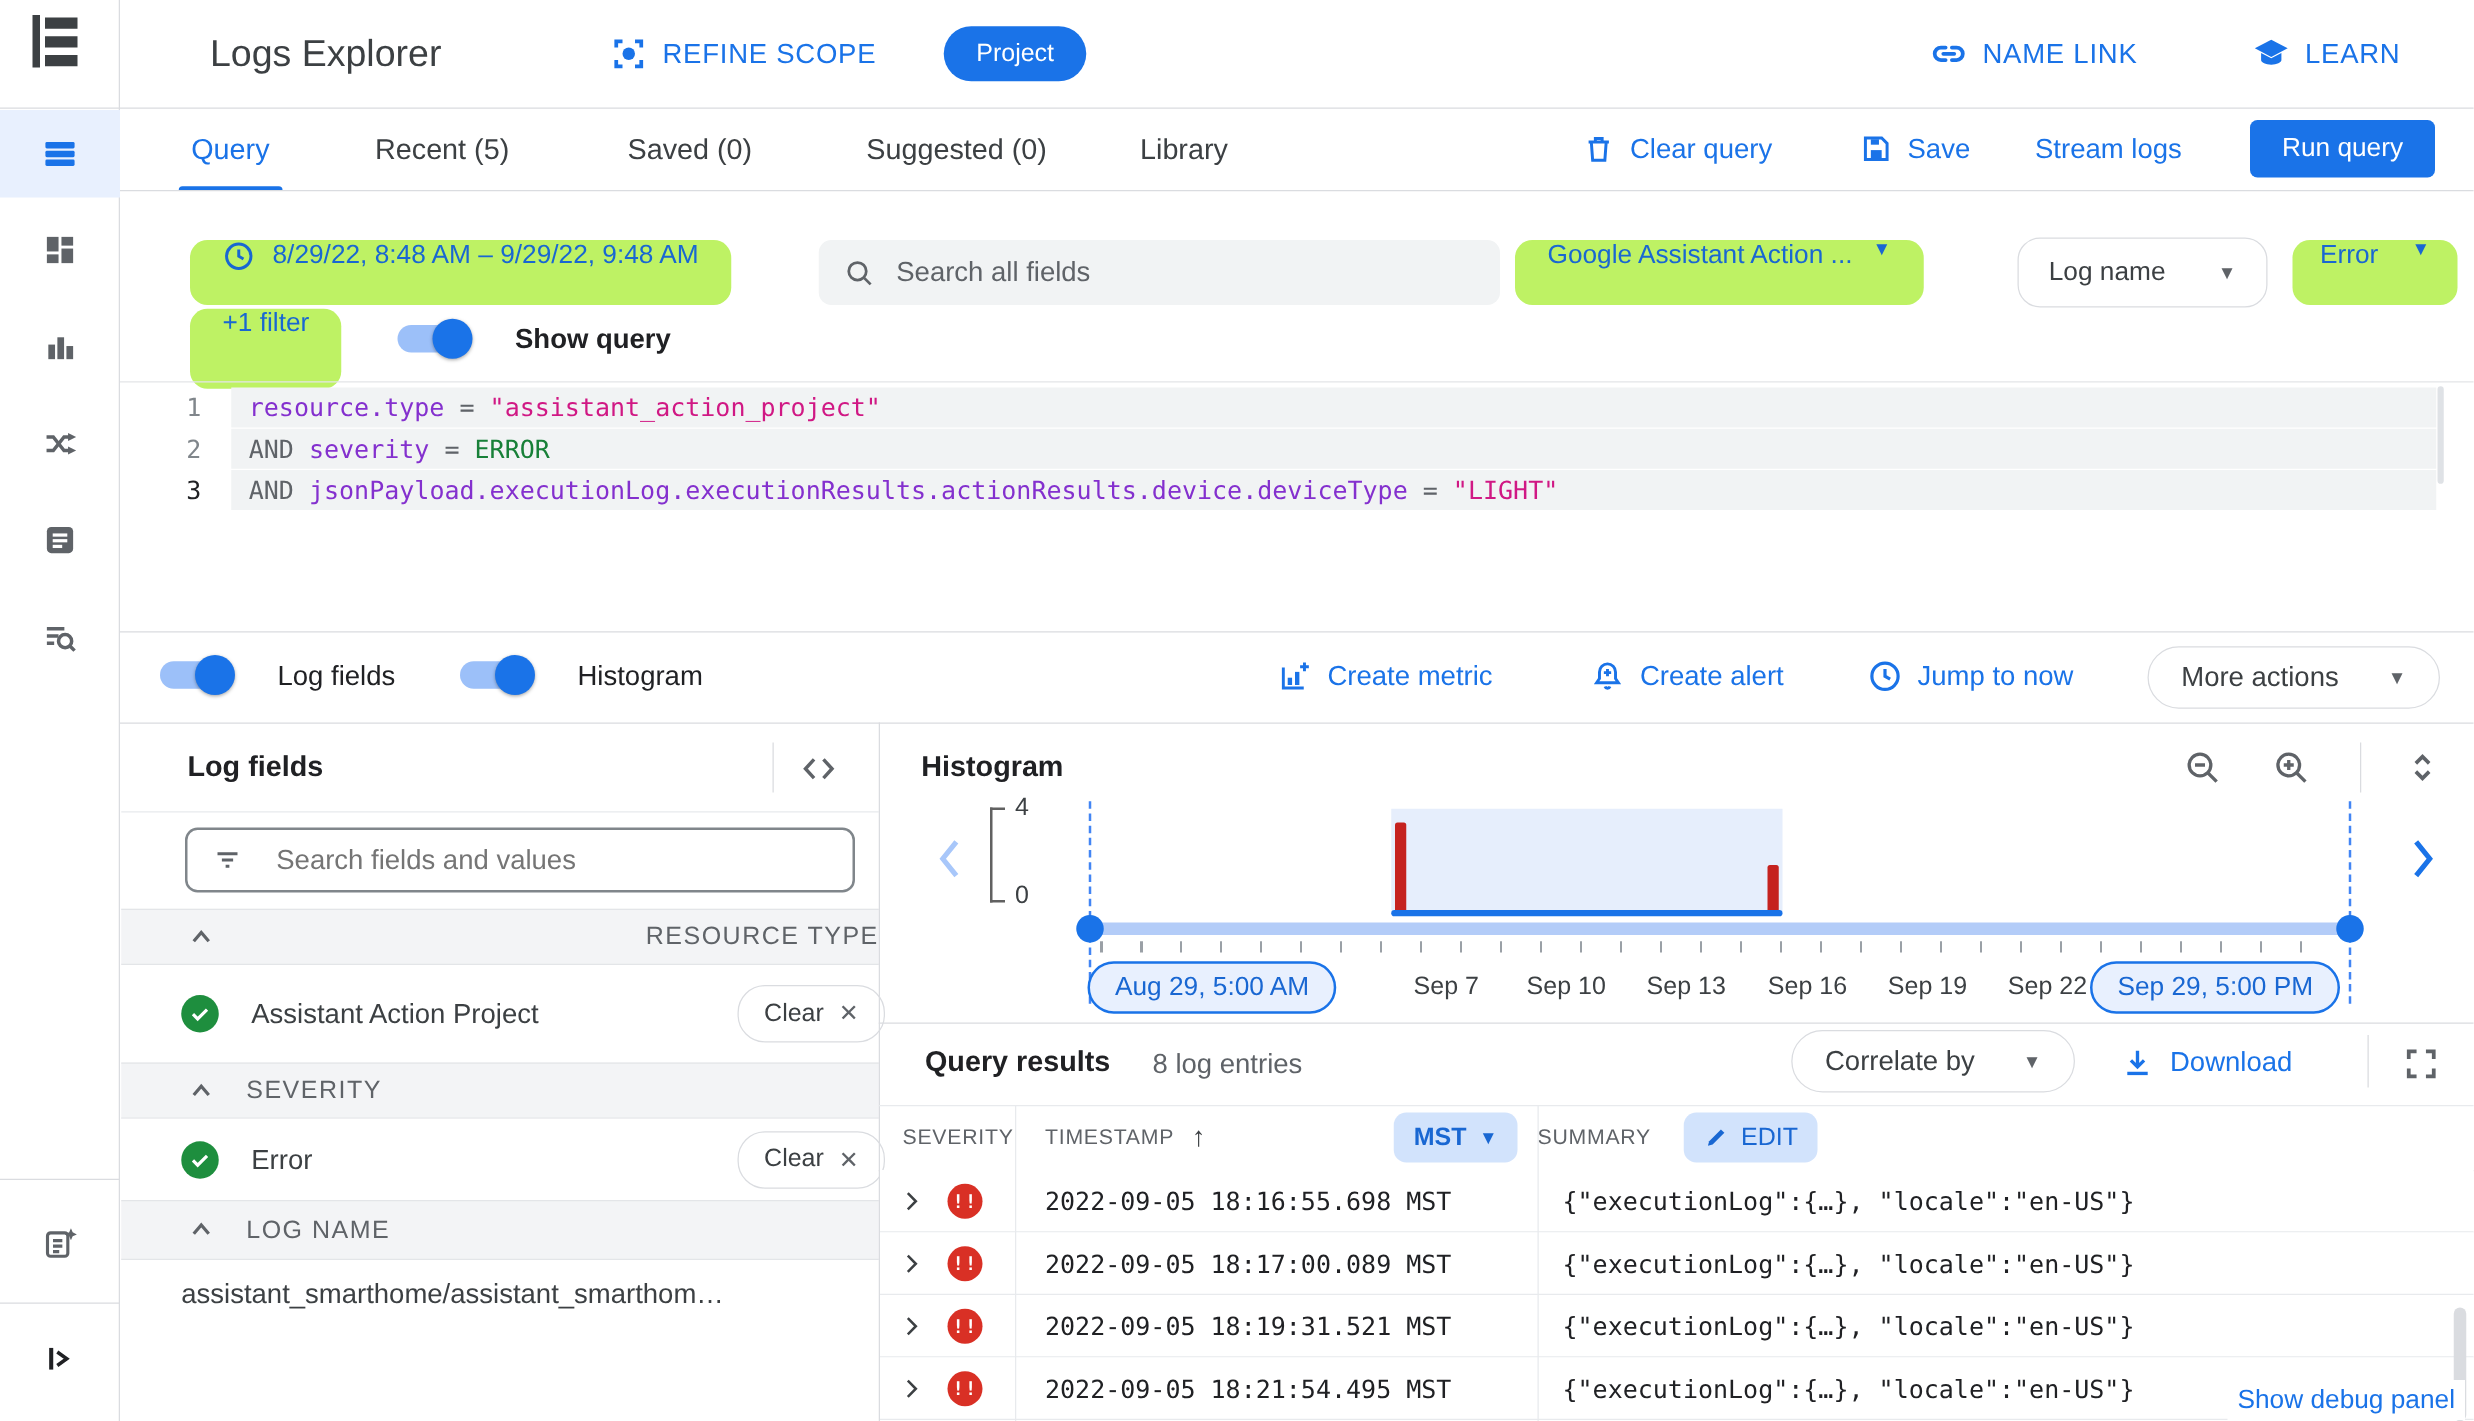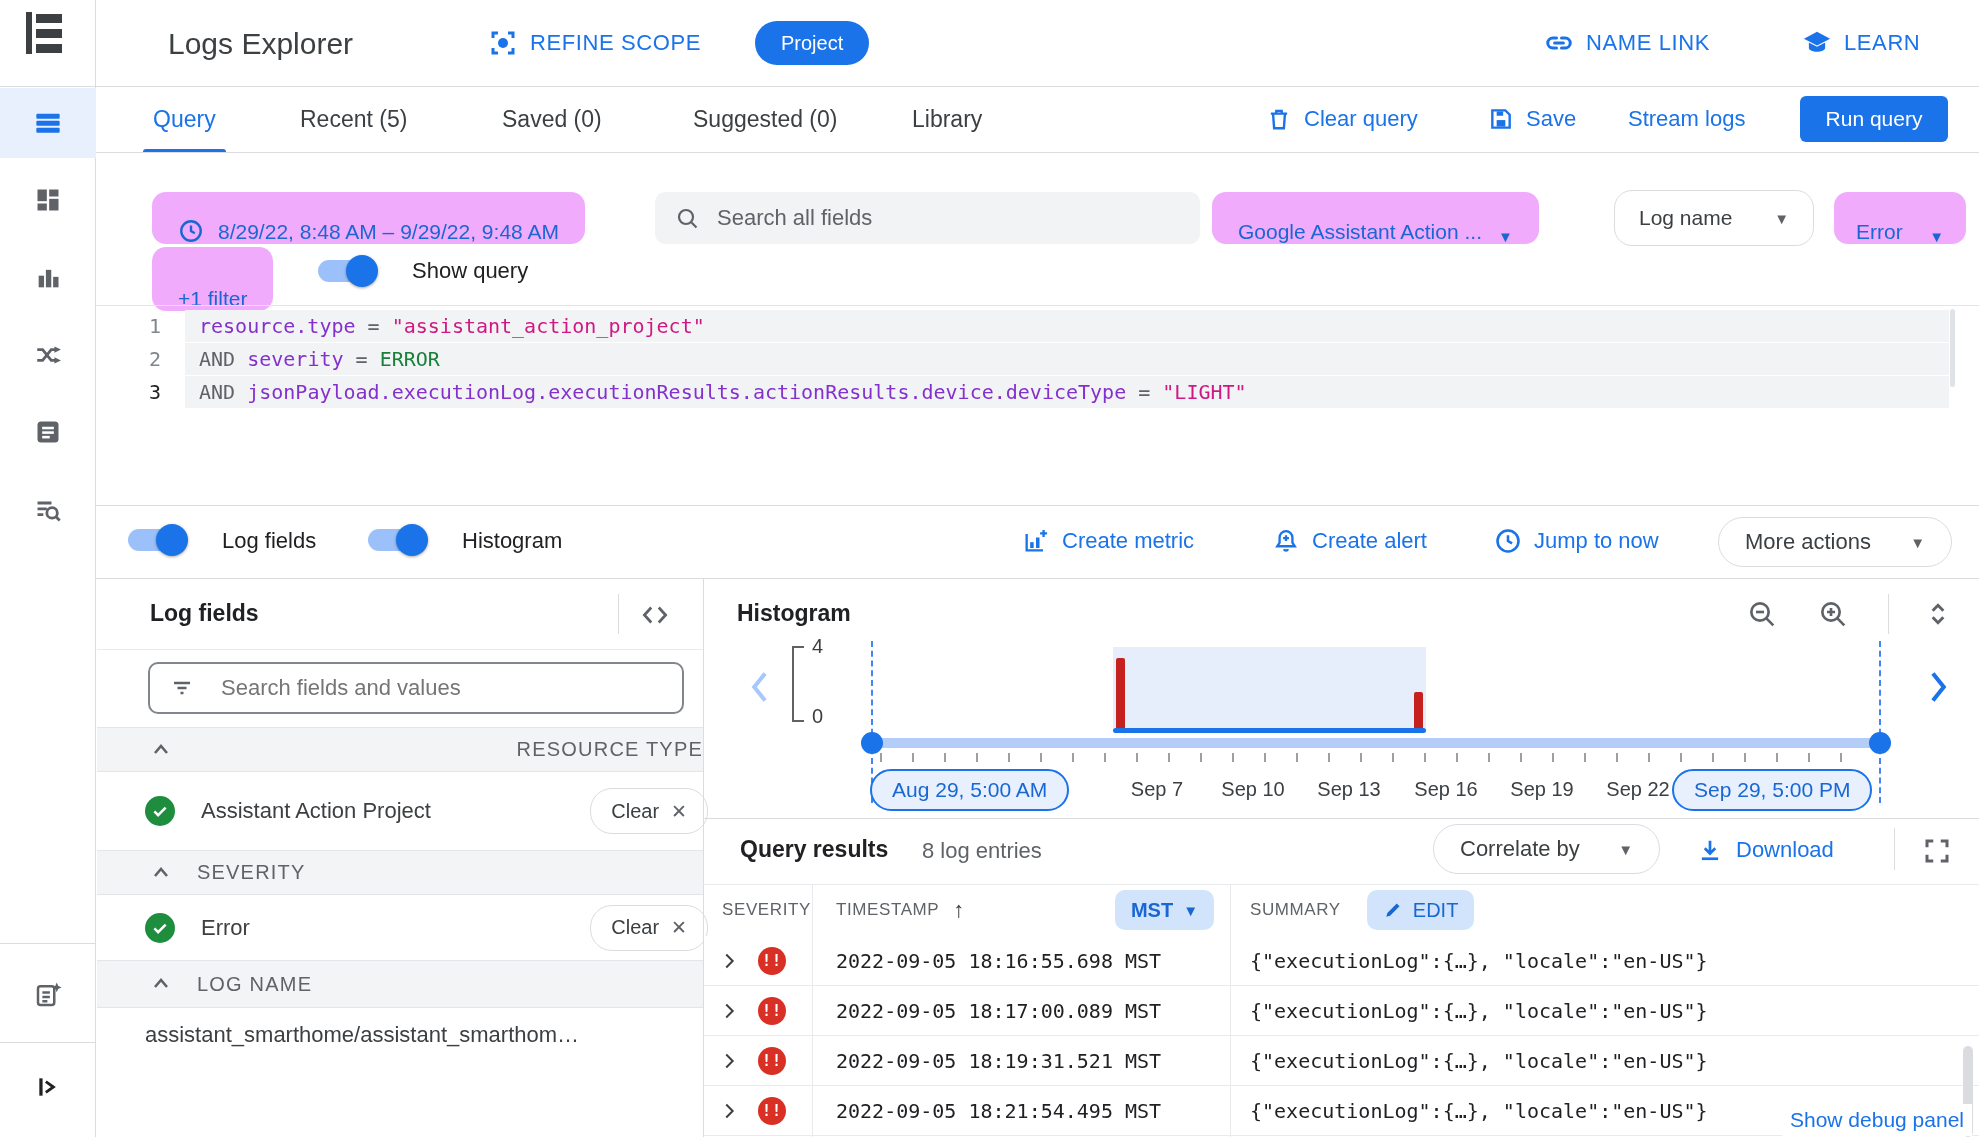--- a/index.html
+++ b/index.html
@@ -19,21 +19,21 @@
   
   .title{font-size:30px;color:#3c4043;}
   .blue-act{color:#1a73e8;font-size:22px;font-weight:500;letter-spacing:.6px;display:flex;align-items:center;gap:12px;white-space:nowrap;cursor:pointer;}
   .proj-pill{background:#1a73e8;color:#fff;font-size:20px;font-weight:500;height:44px;border-radius:22px;display:flex;align-items:center;padding:0 26px;cursor:pointer;}
   
   .tab{position:absolute;top:0;height:66px;display:flex;align-items:center;font-size:23px;font-weight:500;color:#3c4043;cursor:pointer;white-space:nowrap;}
   .tab.active{color:#1a73e8;}
   .tab.active::after{content:'';position:absolute;left:-10px;right:-10px;bottom:0;height:3px;background:#1a73e8;border-radius:3px 3px 0 0;}
   .btn-primary{background:#1a73e8;color:#fff;font-size:21px;font-weight:500;border-radius:6px;display:flex;align-items:center;justify-content:center;cursor:pointer;}
   
-  .chip{background:#f0abfc;color:#1967d2;border-radius:14px;display:flex;align-items:flex-end;font-size:21px;white-space:nowrap;cursor:pointer;box-sizing:border-box;}
+  .chip{background:#bef264;color:#1967d2;border-radius:14px;display:flex;align-items:flex-start;font-size:21px;white-space:nowrap;cursor:pointer;box-sizing:border-box;}
   .chip .caret{margin-left:16px;}
   .caret{font-size:15px;line-height:1;}
   .inputbox{background:#f1f3f4;border-radius:10px;display:flex;align-items:center;gap:16px;padding:0 20px;box-sizing:border-box;}
   .inputbox input{border:none;background:transparent;outline:none;font-family:inherit;font-size:22px;color:#202124;width:100%;}
   .inputbox input::placeholder{color:#5f6368;}
   .outline-chip{background:#fff;border:1px solid #dadce0;border-radius:18px;color:#3c4043;font-size:21px;display:flex;align-items:center;justify-content:space-between;padding:0 24px;box-sizing:border-box;cursor:pointer;}
   .outline-pill{background:#fff;border:1px solid #dadce0;border-radius:25px;color:#3c4043;font-size:22px;display:flex;align-items:center;justify-content:space-between;padding:0 26px;box-sizing:border-box;cursor:pointer;white-space:nowrap;}
   
   .toggle{position:absolute;width:54px;height:22px;border-radius:11px;background:#9cc0f9;cursor:pointer;}
   .toggle .knob{position:absolute;right:-6px;top:-5px;width:32px;height:32px;border-radius:50%;background:#1a73e8;box-shadow:0 1px 3px rgba(0,0,0,.35);}
@@ -253,21 +253,21 @@
 </div>
 <div class="abs chip" style="left:1834px;top:192px;width:132px;height:52px;padding:0 22px;justify-content:space-between;">
   <span>Error</span>
   <span class="caret">▼</span>
 </div>
 
 <div class="abs chip" style="left:152px;top:247px;height:64px;padding:0 26px;font-size:21px;">+1 filter</div>
 <div class="toggle" style="left:318px;top:260px;">
     <span class="knob"></span>
   </div>
-<div class="tog-label" style="left:412px;top:258px;font-weight:400;text-align:right;">Show query</div>
+<div class="tog-label" style="left:412px;top:258px;font-weight:700;text-align:right;">Show query</div>
 
 <div class="hdiv" style="top:305px;left:96px;width:1883px;background:#e3e5e8;"></div>
 
 <div class="code-row" style="top:310px;">
   <span class="ln">1</span>
   <span class="code-strip"><span class="tok-field">resource.type</span><span class="tok-op"> = </span><span class="tok-str">"assistant_action_project"</span></span>
 </div>
 <div class="code-row" style="top:343px;">
   <span class="ln">2</span>
   <span class="code-strip"><span class="tok-kw">AND </span><span class="tok-field">severity</span><span class="tok-op"> = </span><span class="tok-enum">ERROR</span></span>
@@ -486,21 +486,21 @@
       <span class="th">SEVERITY</span>
     </div>
   <div style="width:418px;flex:none;display:flex;align-items:center;padding-left:24px;box-sizing:border-box;">
     <span class="th">TIMESTAMP</span>
     <span style="margin-left:14px;font-size:22px;color:#3c4043;">↑</span>
     <span class="mini-pill" style="margin-left:auto;margin-right:16px;">
       <span>MST</span>
       <span class="caret">▼</span>
     </span>
   </div>
-  <div style="flex:1;display:flex;align-items:center;padding-left:20px;gap:26px;">
+  <div style="flex:1;display:flex;align-items:center;gap:26px;">
     <span class="th">SUMMARY</span>
     <span class="mini-pill" style="font-weight:500;">
       <span class="ico">
         <svg width="20" height="20" viewBox="0 0 24 24" fill="#1967d2">
             <path d="M4 20l1.2-4.5L16.5 4.2l3.3 3.3L8.5 18.8 4 20z"></path>
           </svg>
       </span>
       <span>EDIT</span>
     </span>
   </div>

